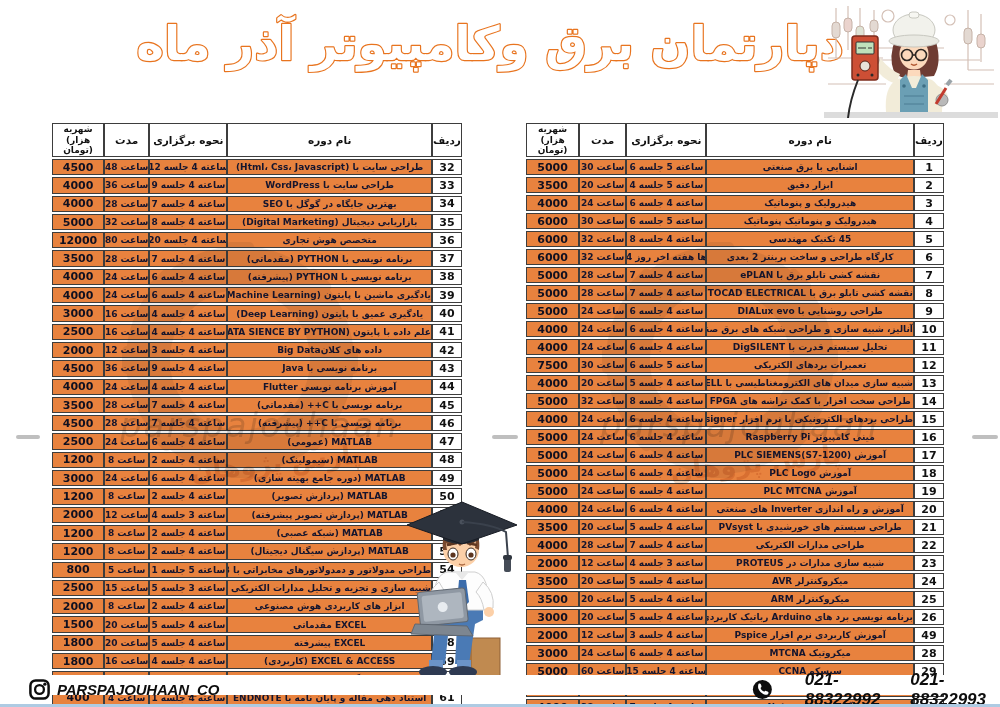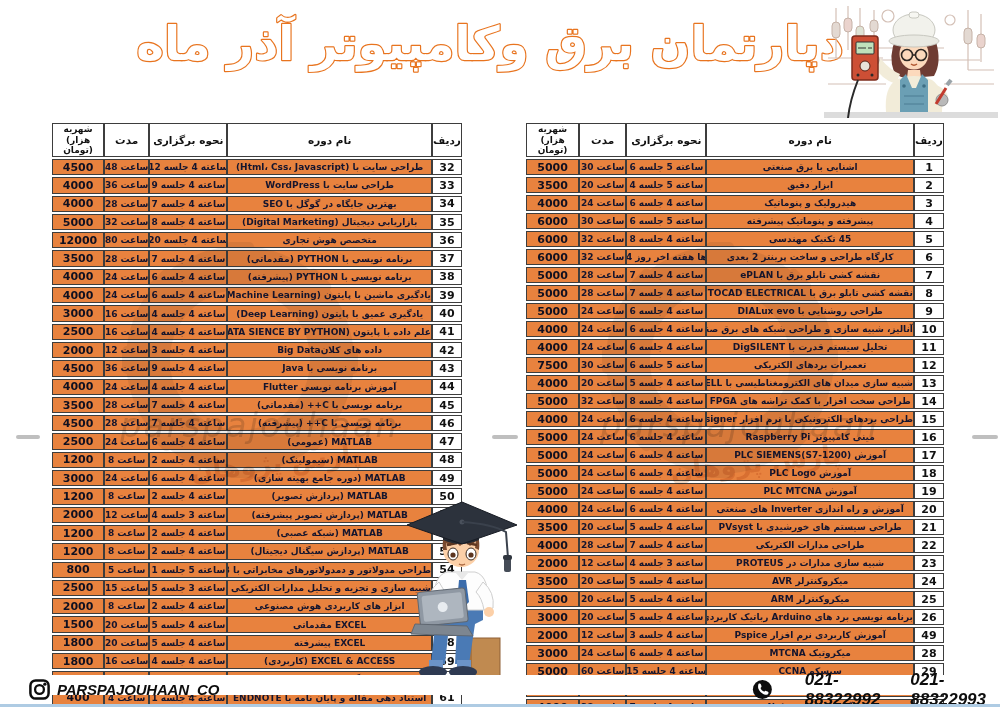--- a/index.html
+++ b/index.html
@@ -910,21 +910,21 @@
           </td>
           <td>
             <div class="tok-row">
               <span>6</span>
               <span>جلسه</span>
               <span>5</span>
               <span>ساعته</span>
             </div>
           </td>
           <td>
-            <div class="course-text" dir="rtl">پیشرفته و پنوماتیک پیشرفته</div>
+            <div class="course-text" dir="rtl">هیدرولیک و پنوماتیک پنوماتیک</div>
           </td>
           <td class="cell-num">4</td>
         </tr>
         <tr>
           <td class="cell-tuition">6000</td>
           <td>
             <div class="tok-row">
               <span>32</span>
               <span>ساعت</span>
             </div>

